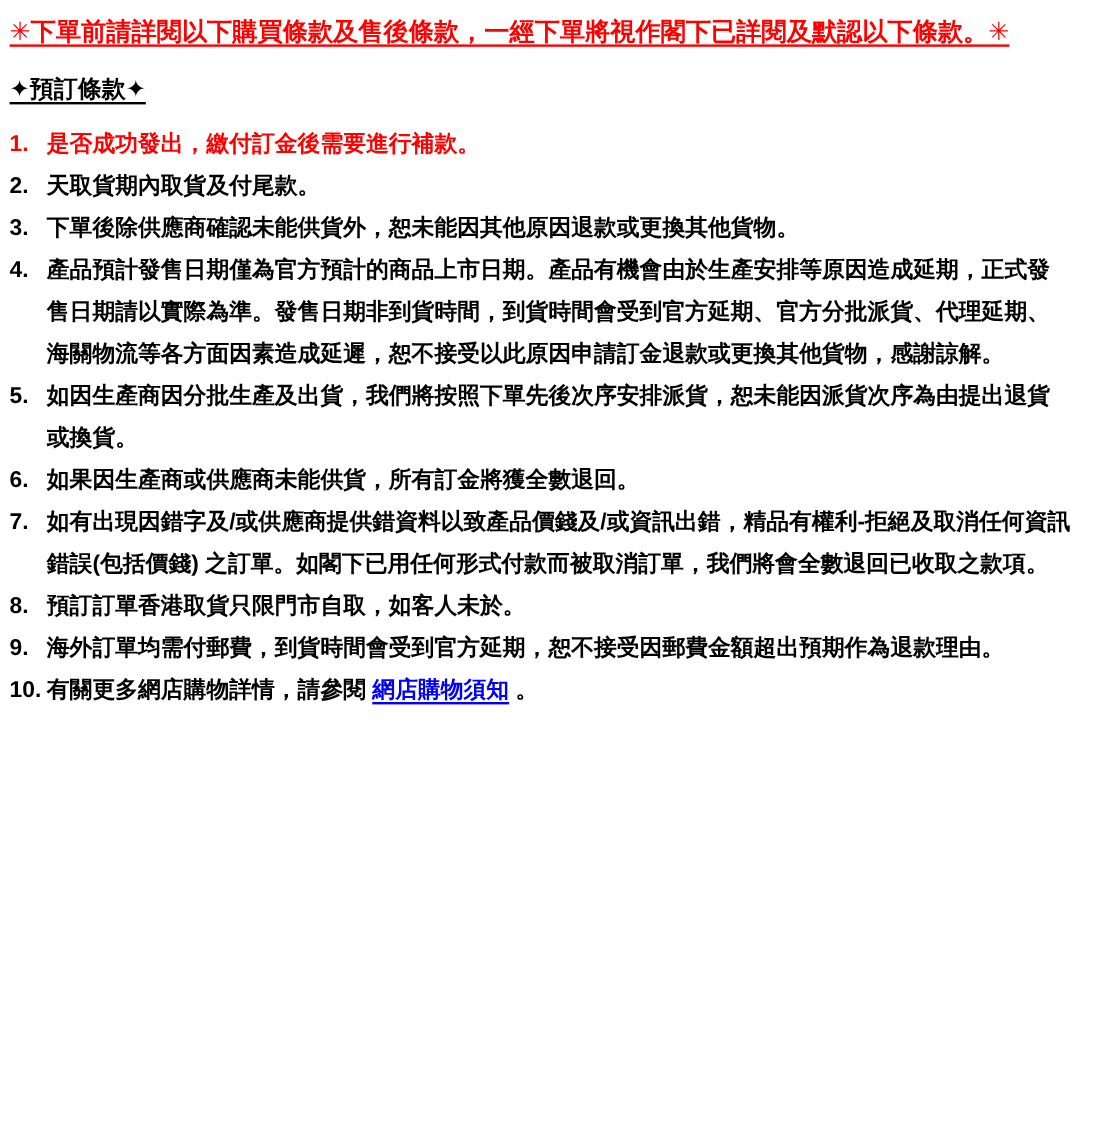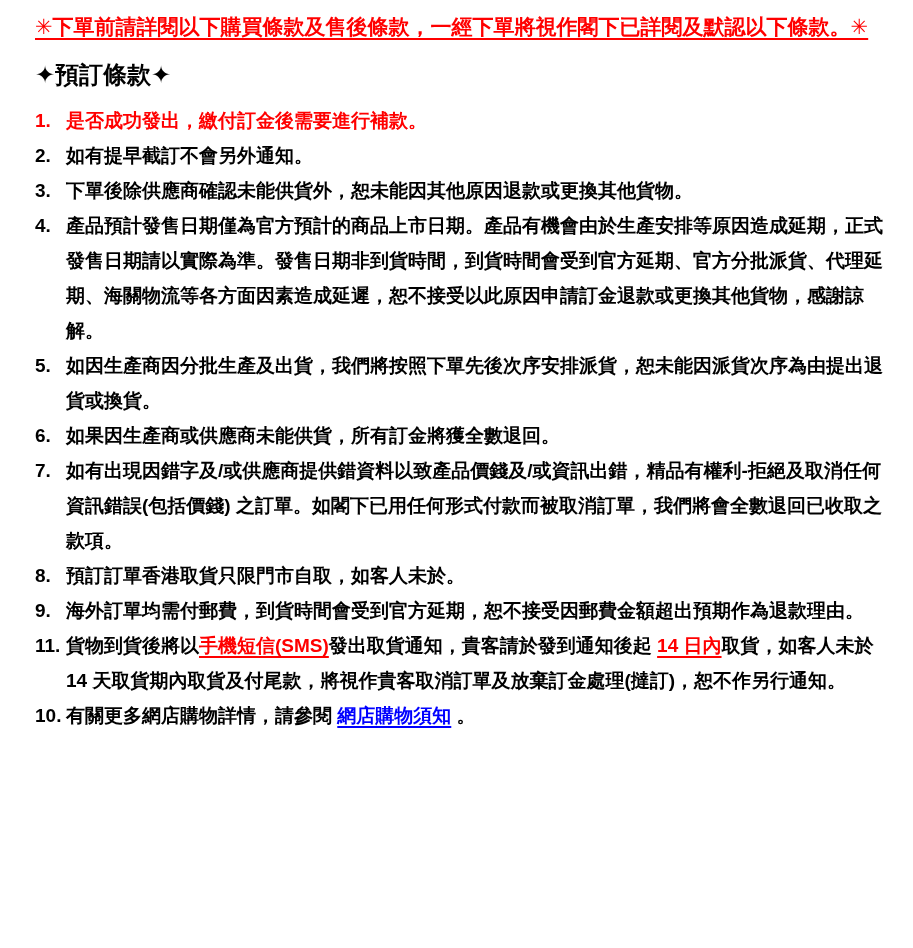--- a/index.html
+++ b/index.html
@@ -10,34 +10,35 @@
   }
   html,body{margin:0;padding:0;}
   body{
     width:913px;height:948px;
     background:var(--bg);
     overflow:hidden;
     color:var(--ink);
     font-family:"Liberation Sans","DejaVu Sans",sans-serif;
     font-weight:700;
   }
-  .doc{padding:10px 20px 0 8px;margin-left:27px;}
+  .doc{padding:10px 20px 0 8px;}
   .notice{
     color:var(--alert);
     font-size:21px;
     line-height:30px;
     margin-top:2px;
     text-decoration:underline;
     text-decoration-thickness:2px;
     text-underline-offset:4px;
   }
   .section-title{
-    font-size:24px;
+    font-size:20px;
     line-height:28px;
     margin-top:19px;
+    text-decoration:underline;
     text-decoration-thickness:2px;
     text-underline-offset:4px;
   }
   ol.terms{
     list-style:none;
     margin:14px 0 0 0;
     padding:0;
     font-size:19px;
     line-height:35px;
   }
@@ -66,21 +67,21 @@
 
   <div class="section-title">✦預訂條款✦</div>
 
   <ol class="terms" id="terms-list">
       <li class="term highlight">
         <span class="num">1.</span>
         <span class="tbody"><span>是否成功發出，繳付訂金後需要進行補款。</span></span>
       </li>
       <li class="term">
         <span class="num">2.</span>
-        <span class="tbody"><span>如有提早截訂不會另外通知。</span></span>
+        <span class="tbody"><span>天取貨期內取貨及付尾款。</span></span>
       </li>
       <li class="term">
         <span class="num">3.</span>
         <span class="tbody"><span>下單後除供應商確認未能供貨外，恕未能因其他原因退款或更換其他貨物。</span></span>
       </li>
       <li class="term">
         <span class="num">4.</span>
         <span class="tbody"><span>產品預計發售日期僅為官方預計的商品上市日期。產品有機會由於生產安排等原因造成延期，正式發售日期請以實際為準。發售日期非到貨時間，到貨時間會受到官方延期、官方分批派貨、代理延期、海關物流等各方面因素造成延遲，恕不接受以此原因申請訂金退款或更換其他貨物，感謝諒解。</span></span>
       </li>
       <li class="term">
@@ -97,21 +98,17 @@
       </li>
       <li class="term">
         <span class="num">8.</span>
         <span class="tbody"><span>預訂訂單香港取貨只限門市自取，如客人未於。</span></span>
       </li>
       <li class="term">
         <span class="num">9.</span>
         <span class="tbody"><span>海外訂單均需付郵費，到貨時間會受到官方延期，恕不接受因郵費金額超出預期作為退款理由。</span></span>
       </li>
       <li class="term">
-        <span class="num">11.</span>
-        <span class="tbody"><span>貨物到貨後將以</span><span class="red-u">手機短信(SMS)</span><span>發出取貨通知，貴客請於發到通知後起 </span><span class="red-u">14 日內</span><span>取貨，如客人未於 14 天取貨期內取貨及付尾款，將視作貴客取消訂單及放棄訂金處理(撻訂)，恕不作另行通知。</span></span>
-      </li>
-      <li class="term">
         <span class="num">10.</span>
         <span class="tbody"><span>有關更多網店購物詳情，請參閱 </span><a class="link" href="#">網店購物須知</a><span> 。</span></span>
       </li>
     </ol>
 </div>
 
 </body></html>

